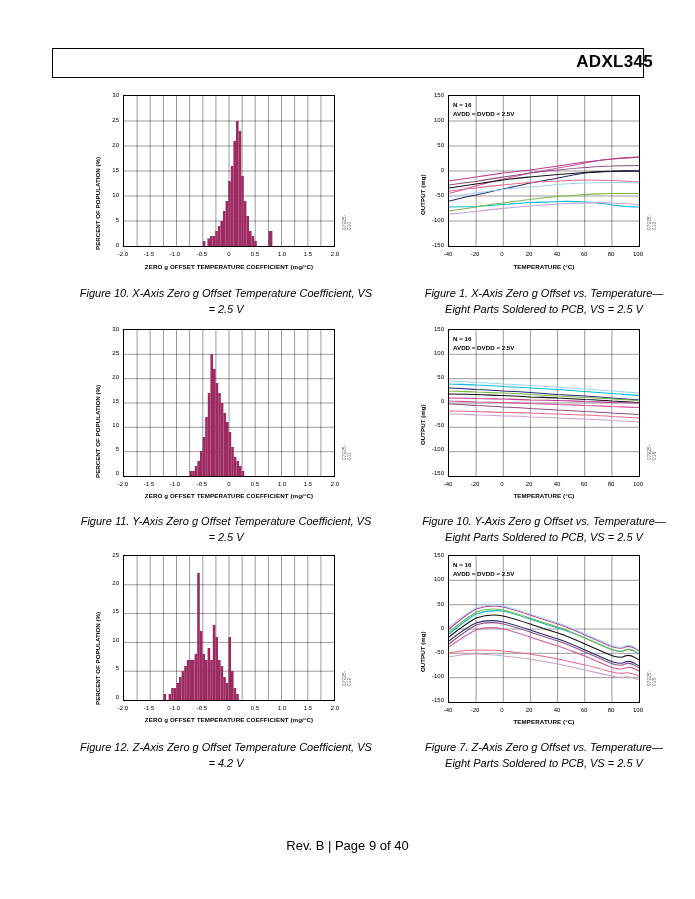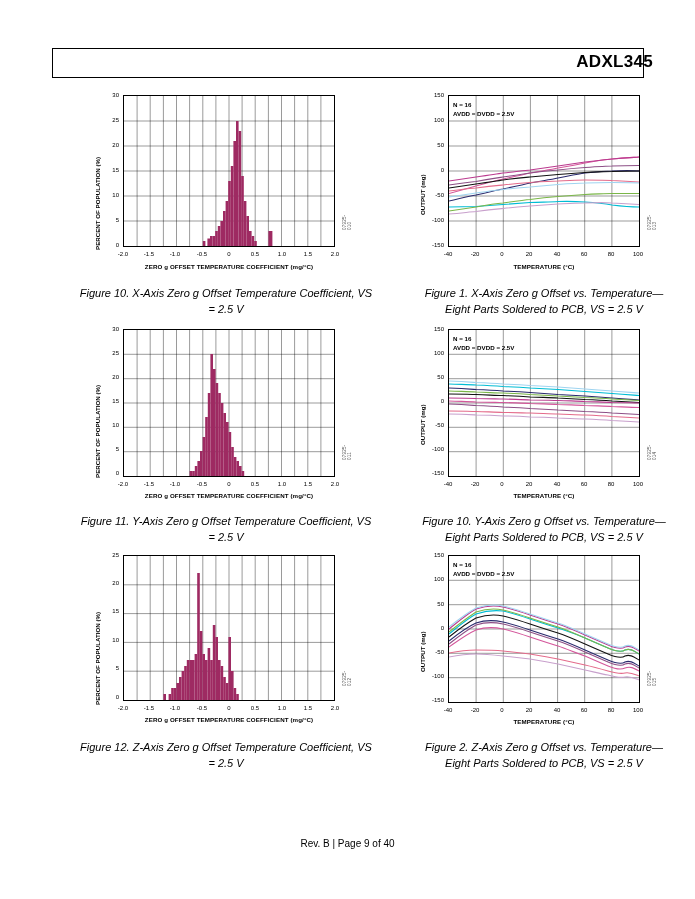--- a/index.html
+++ b/index.html
@@ -98,21 +98,21 @@
     position: absolute;
     font-size: 6.2px;
     font-weight: bold;
     line-height: 1.5;
     white-space: pre;
   }
   .footer {
     position: absolute;
     width: 695px;
     text-align: center;
-    font-size: 10px;
+    font-size: 13px;
     top: 838px;
     left: 0;
   }
   svg { display: block; }
 </style>
 </head>
 <body>
 
 <div class="page">
 
@@ -339,21 +339,21 @@
     <div class="tick" style="left:144px; top:705px; width:30px;">-1.0</div>
     <div class="tick" style="left:171px; top:705px; width:30px;">-0.5</div>
     <div class="tick" style="left:198px; top:705px; width:30px;">0</div>
     <div class="tick" style="left:224px; top:705px; width:30px;">0.5</div>
     <div class="tick" style="left:251px; top:705px; width:30px;">1.0</div>
     <div class="tick" style="left:277px; top:705px; width:30px;">1.5</div>
     <div class="tick" style="left:304px; top:705px; width:30px;">2.0</div>
 
     <div class="axis-label" style="left:107px; top:716px; width:212px;">ZERO g OFFSET TEMPERATURE COEFFICIENT (mg/°C)</div>
     <div class="partnum" style="left:326px; top:686px;">07925-012</div>
-    <div class="caption" style="left:60px; top:740px; width:300px;">Figure 12. Z-Axis Zero g Offset Temperature Coefficient, VS = 2.5 V</div>
+    <div class="caption" style="left:60px; top:740px; width:300px;">Figure 12. Z-Axis Zero g Offset Temperature Coefficient, VS = 4.2 V</div>
   </div>
 
   <div class="fig">
     <div class="ylabel" style="left:403px; top:215px;">OUTPUT (mg)</div>
     <div class="ytick" style="left:406px; top:92px; width:22px;">150</div>
     <div class="ytick" style="left:406px; top:117px; width:22px;">100</div>
     <div class="ytick" style="left:406px; top:142px; width:22px;">50</div>
     <div class="ytick" style="left:406px; top:167px; width:22px;">0</div>
     <div class="ytick" style="left:406px; top:192px; width:22px;">-50</div>
     <div class="ytick" style="left:406px; top:217px; width:22px;">-100</div>
@@ -517,20 +517,20 @@
     <div class="tick" style="left:472px; top:707px; width:28px;">0</div>
     <div class="tick" style="left:499px; top:707px; width:28px;">20</div>
     <div class="tick" style="left:527px; top:707px; width:28px;">40</div>
     <div class="tick" style="left:554px; top:707px; width:28px;">60</div>
     <div class="tick" style="left:581px; top:707px; width:28px;">80</div>
     <div class="tick" style="left:608px; top:707px; width:28px;">100</div>
 
     <div class="axis-label" style="left:432px; top:718px; width:192px;">TEMPERATURE (°C)</div>
     <div class="partnum" style="left:631px; top:686px;">07925-015</div>
     <div class="caption" style="left:398px; top:740px; width:260px;">
-      <span>Figure 2. Z-Axis Zero g Offset vs. Temperature—</span><br>
+      <span>Figure 7. Z-Axis Zero g Offset vs. Temperature—</span><br>
       <span>Eight Parts Soldered to PCB, VS = 2.5 V</span>
     </div>
   </div>
 
   <div class="footer">Rev. B | Page 9 of 40</div>
 
 </div>
 
 </body></html>

